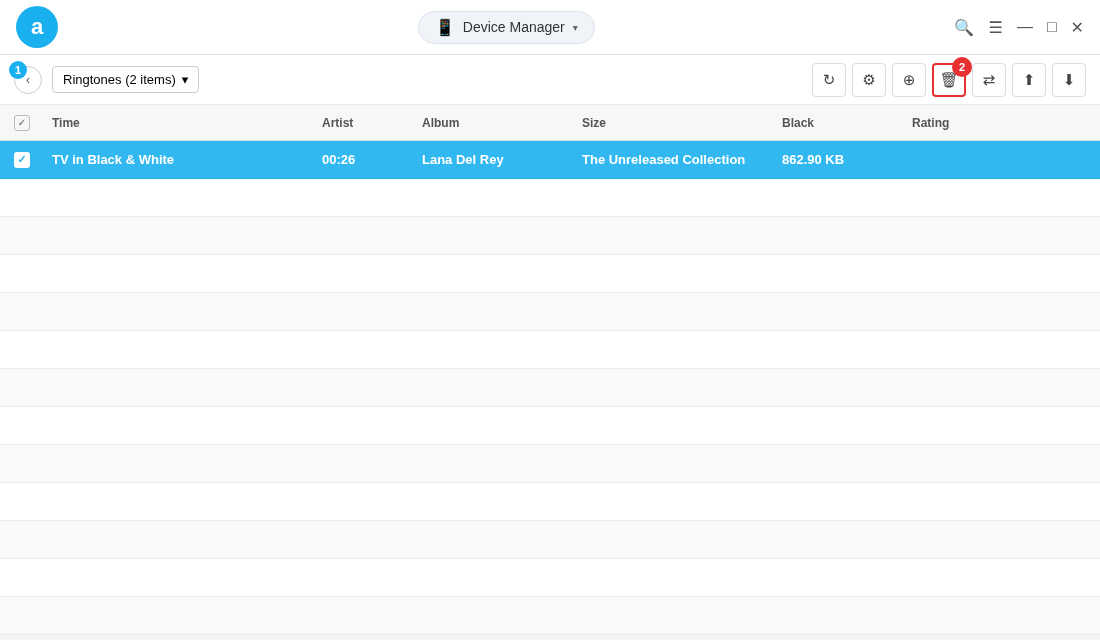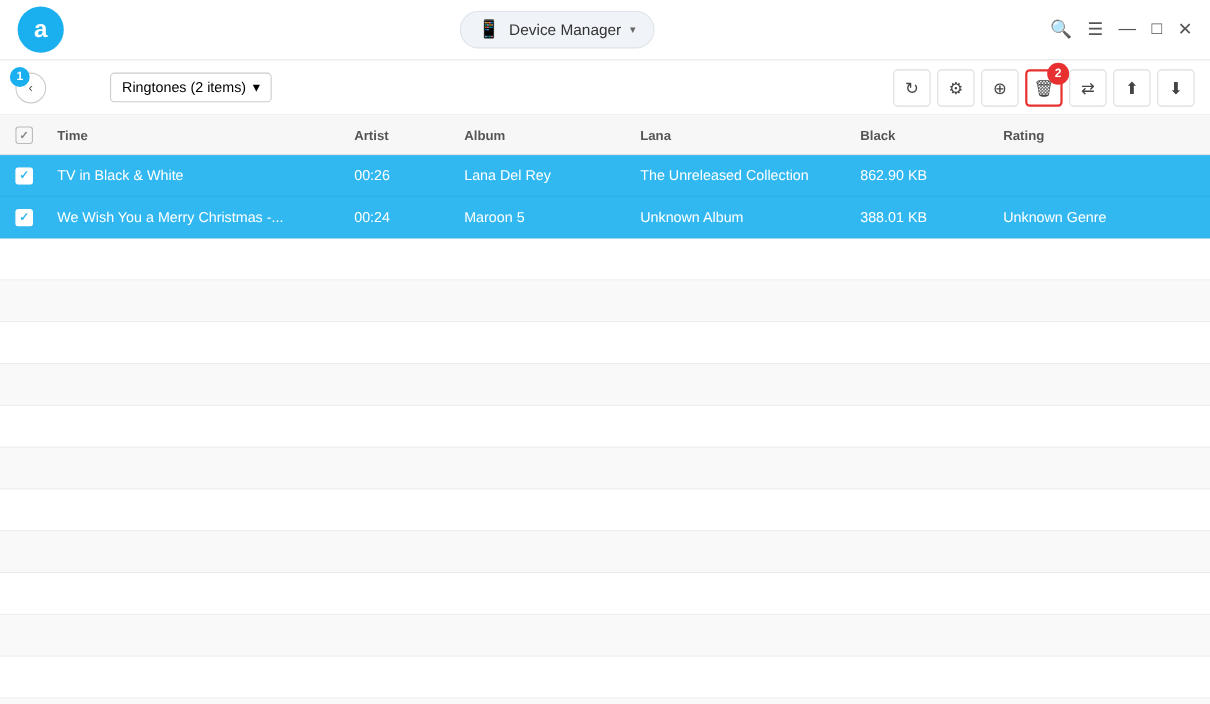--- a/index.html
+++ b/index.html
@@ -42,21 +42,21 @@
     }
     .badge-1 {
       position: absolute; top: -6px; left: -6px;
       width: 18px; height: 18px; background: #1ab0f0; border-radius: 50%;
       color: white; font-size: 11px; font-weight: bold;
       display: flex; align-items: center; justify-content: center;
     }
     .section-dropdown {
       display: flex; align-items: flex-start; gap: 6px;
       border: 1px solid #ccc; border-radius: 4px;
-      padding: 5px 10px; cursor: pointer; background: white; font-size: 13px; margin-left: 48px;
+      padding: 5px 10px; cursor: pointer; background: white; font-size: 13px;
     }
     .toolbar-right { display: flex; align-items: center; gap: 6px; }
     .tool-btn {
       width: 34px; height: 34px; border: 1px solid #ddd; border-radius: 4px;
       display: flex; align-items: center; justify-content: center;
       cursor: pointer; background: white; font-size: 15px; color: #444;
       position: relative;
     }
     .tool-btn.active-outline {
       border: 2px solid #e83030; border-radius: 4px;
@@ -81,21 +81,21 @@
     }
     .th:first-child { display: flex; align-items: center; justify-content: center; }
 
     .table-row {
       display: grid;
       grid-template-columns: 44px 270px 100px 160px 200px 130px 180px 100px;
       height: 38px; align-items: center;
       background: #32b8f0;
       border-bottom: 1px solid #2aaee0;
     }
-    .td { padding: 0 8px; font-size: 13px; color: #fff; overflow: hidden; text-overflow: ellipsis; white-space: nowrap; }
+    .td { padding: 0 8px; font-size: 13px; color: #fff; overflow: hidden; text-overflow: ellipsis; white-space: nowrap; font-weight: bold; }
     .td-check { display: flex; align-items: center; justify-content: center; }
     .checkbox-checked {
       width: 16px; height: 16px; background: white; border-radius: 3px;
       display: flex; align-items: center; justify-content: center;
     }
     .checkbox-checked::after {
       content: '✓'; color: #32b8f0; font-size: 11px; font-weight: bold;
     }
     .alternating-rows .row-alt {
       height: 38px;
@@ -168,50 +168,38 @@
 
   <div class="table-header">
     <div class="th">
       <div style="width:16px;height:16px;border:1.5px solid #bbb;border-radius:3px;display:flex;align-items:center;justify-content:center;">
         <span style="color:#888;font-size:10px;">✓</span>
       </div>
     </div>
     <div class="th">Time</div>
     <div class="th">Artist</div>
     <div class="th">Album</div>
-    <div class="th">Lana</div>
+    <div class="th">Size</div>
     <div class="th">Black</div>
     <div class="th">Rating</div>
   </div>
 
   <div class="table-row">
     <div class="td td-check">
       <div class="checkbox-checked"></div>
     </div>
     <div class="td">TV in Black &amp; White</div>
     <div class="td">00:26</div>
     <div class="td">Lana Del Rey</div>
     <div class="td">The Unreleased Collection</div>
     <div class="td">862.90 KB</div>
     <div class="td"></div>
     <div class="td"></div>
   </div>
 
-  <div class="table-row">
-    <div class="td td-check">
-      <div class="checkbox-checked"></div>
-    </div>
-    <div class="td">We Wish You a Merry Christmas -...</div>
-    <div class="td">00:24</div>
-    <div class="td">Maroon 5</div>
-    <div class="td">Unknown Album</div>
-    <div class="td">388.01 KB</div>
-    <div class="td">Unknown Genre</div>
-    <div class="td"></div>
-  </div>
 </div>
 
 <div class="alternating-rows" style="background:#f5f5f7;">
   <div class="row-alt" style="background:white;border-bottom:1px solid #ebebeb;height:38px;"></div>
   <div class="row-alt" style="background:#f9f9f9;border-bottom:1px solid #ebebeb;height:38px;"></div>
   <div class="row-alt" style="background:white;border-bottom:1px solid #ebebeb;height:38px;"></div>
   <div class="row-alt" style="background:#f9f9f9;border-bottom:1px solid #ebebeb;height:38px;"></div>
   <div class="row-alt" style="background:white;border-bottom:1px solid #ebebeb;height:38px;"></div>
   <div class="row-alt" style="background:#f9f9f9;border-bottom:1px solid #ebebeb;height:38px;"></div>
   <div class="row-alt" style="background:white;border-bottom:1px solid #ebebeb;height:38px;"></div>

